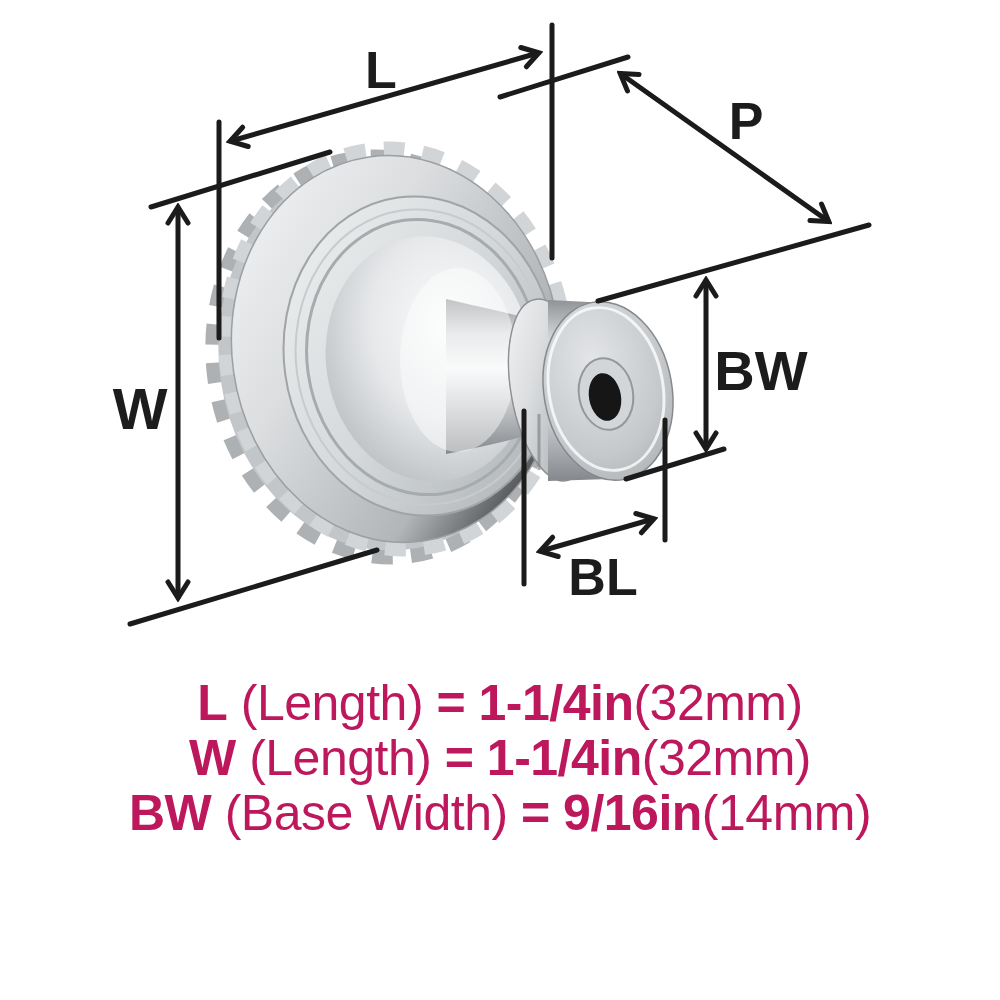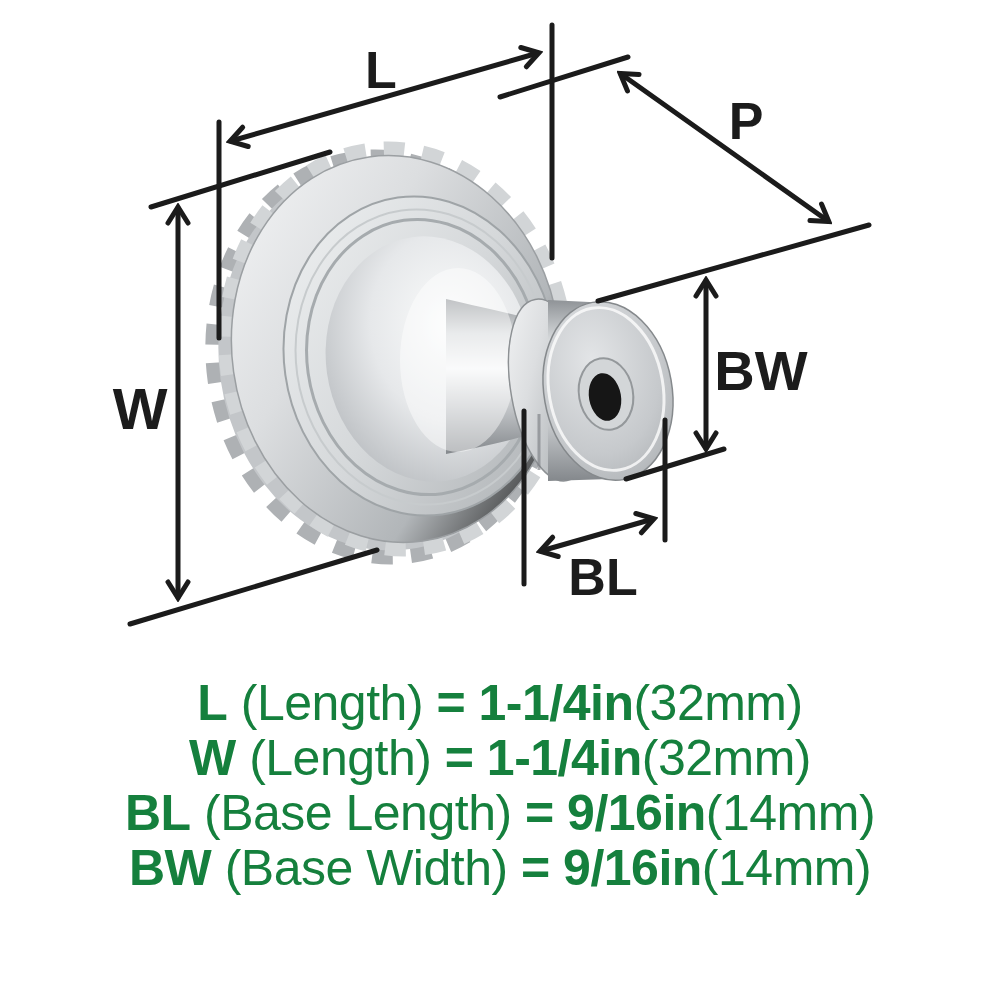--- a/index.html
+++ b/index.html
@@ -12,21 +12,21 @@
   }
   .diagram-svg{position:absolute;left:0;top:0;}
   .dim-label{
     font-family:"Liberation Sans", sans-serif;
     font-weight:700;
     fill:#1c1c1c;
   }
   .specs{
     position:absolute;left:0;top:676px;width:1000px;
     text-align:center;
-    color:#15803d;
+    color:#be185d;
   }
   .spec-line{
     font-size:50px;
     line-height:55px;
     white-space:nowrap;
     letter-spacing:-0.5px;
   }
   .b{font-weight:700;}
   .r{font-weight:400;}
 </style>
@@ -141,24 +141,19 @@
       <span class="b">L</span>
       <span class="r">(Length)</span>
       <span class="b">= 1-1/4in</span><span class="r">(32mm)</span>
     </div>
     <div class="spec-line">
       <span class="b">W</span>
       <span class="r">(Length)</span>
       <span class="b">= 1-1/4in</span><span class="r">(32mm)</span>
     </div>
     <div class="spec-line">
-      <span class="b">BL</span>
-      <span class="r">(Base Length)</span>
-      <span class="b">= 9/16in</span><span class="r">(14mm)</span>
-    </div>
-    <div class="spec-line">
       <span class="b">BW</span>
       <span class="r">(Base Width)</span>
       <span class="b">= 9/16in</span><span class="r">(14mm)</span>
     </div>
   </div>
 
 </div>
 
 </body></html>

